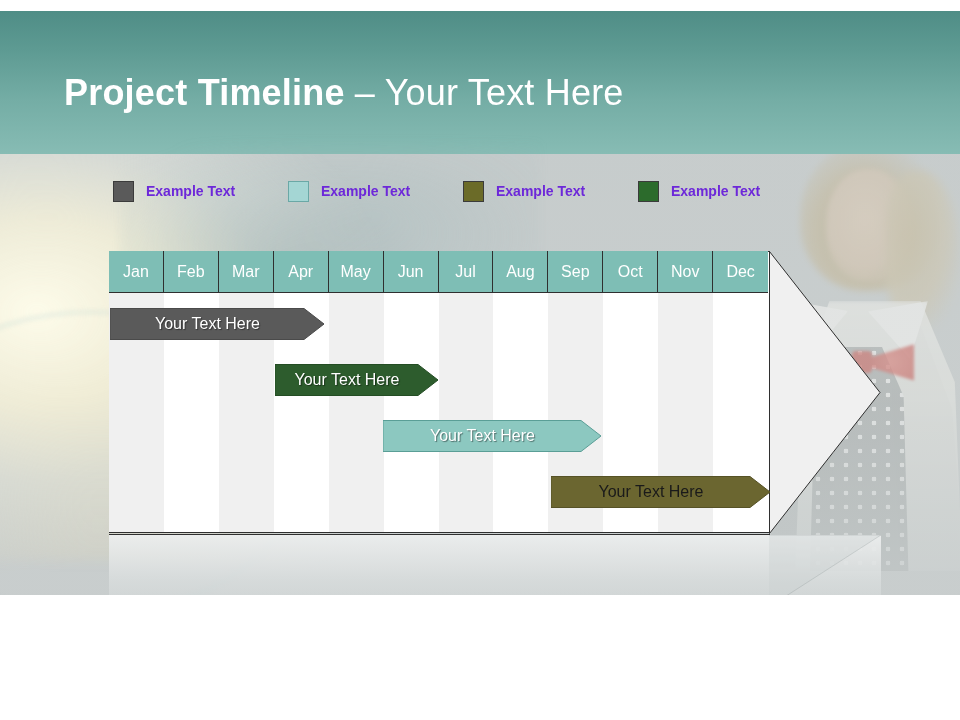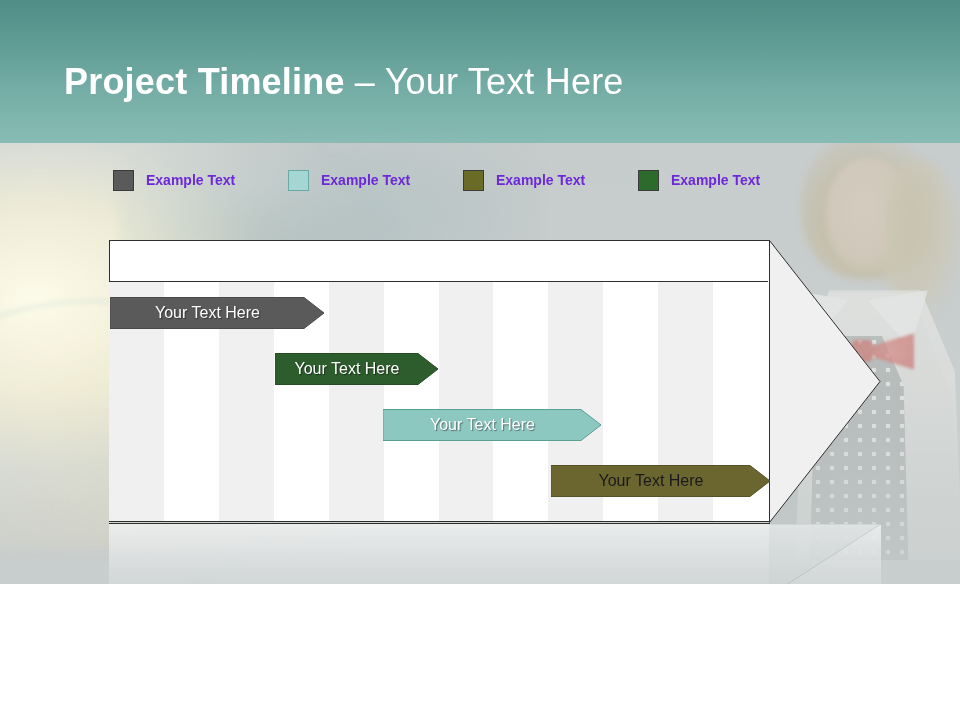--- a/index.html
+++ b/index.html
@@ -7,20 +7,21 @@
     padding: 0;
     background: #ffffff;
   }
   .slide {
     position: relative;
     width: 960px;
     height: 584px;
     overflow: hidden;
     font-family: "Liberation Sans", sans-serif;
     background: #c8cdcd;
+    margin-top: 11px;
   }
 
   
   .bg-base {
     position: absolute;
     left: 0; top: 0; width: 960px; height: 720px;
     background: linear-gradient(180deg, #c5cbcb 0%, #c9cece 55%, #c8cdcd 100%);
   }
   .bg-photo {
     position: absolute;
@@ -351,20 +352,34 @@
       <div class="col-stripe odd"></div>
       <div class="col-stripe even"></div>
       <div class="col-stripe odd"></div>
       <div class="col-stripe even"></div>
       <div class="col-stripe odd"></div>
       <div class="col-stripe even"></div>
       <div class="col-stripe odd"></div>
       <div class="col-stripe even"></div>
     </div>
 
+    <div class="month-row">
+      <div class="month-cell">Jan</div>
+      <div class="month-cell">Feb</div>
+      <div class="month-cell">Mar</div>
+      <div class="month-cell">Apr</div>
+      <div class="month-cell">May</div>
+      <div class="month-cell">Jun</div>
+      <div class="month-cell">Jul</div>
+      <div class="month-cell">Aug</div>
+      <div class="month-cell">Sep</div>
+      <div class="month-cell">Oct</div>
+      <div class="month-cell">Nov</div>
+      <div class="month-cell">Dec</div>
+    </div>
     <div class="month-underline"></div>
 
     <div class="bar" style="left:1px; top:57px; width:215px;">
       <div class="bar-shape">
         <svg width="215" height="32" viewBox="0 0 215 32" preserveAspectRatio="none">
           <polygon points="0,0.5 194,0.5 214,16 194,31.5 0,31.5" fill="#5a5a5a" stroke="#4a4a4a" stroke-width="1"></polygon>
         </svg>
       </div>
       <span class="bar-label light">Your  Text Here</span>
     </div>

